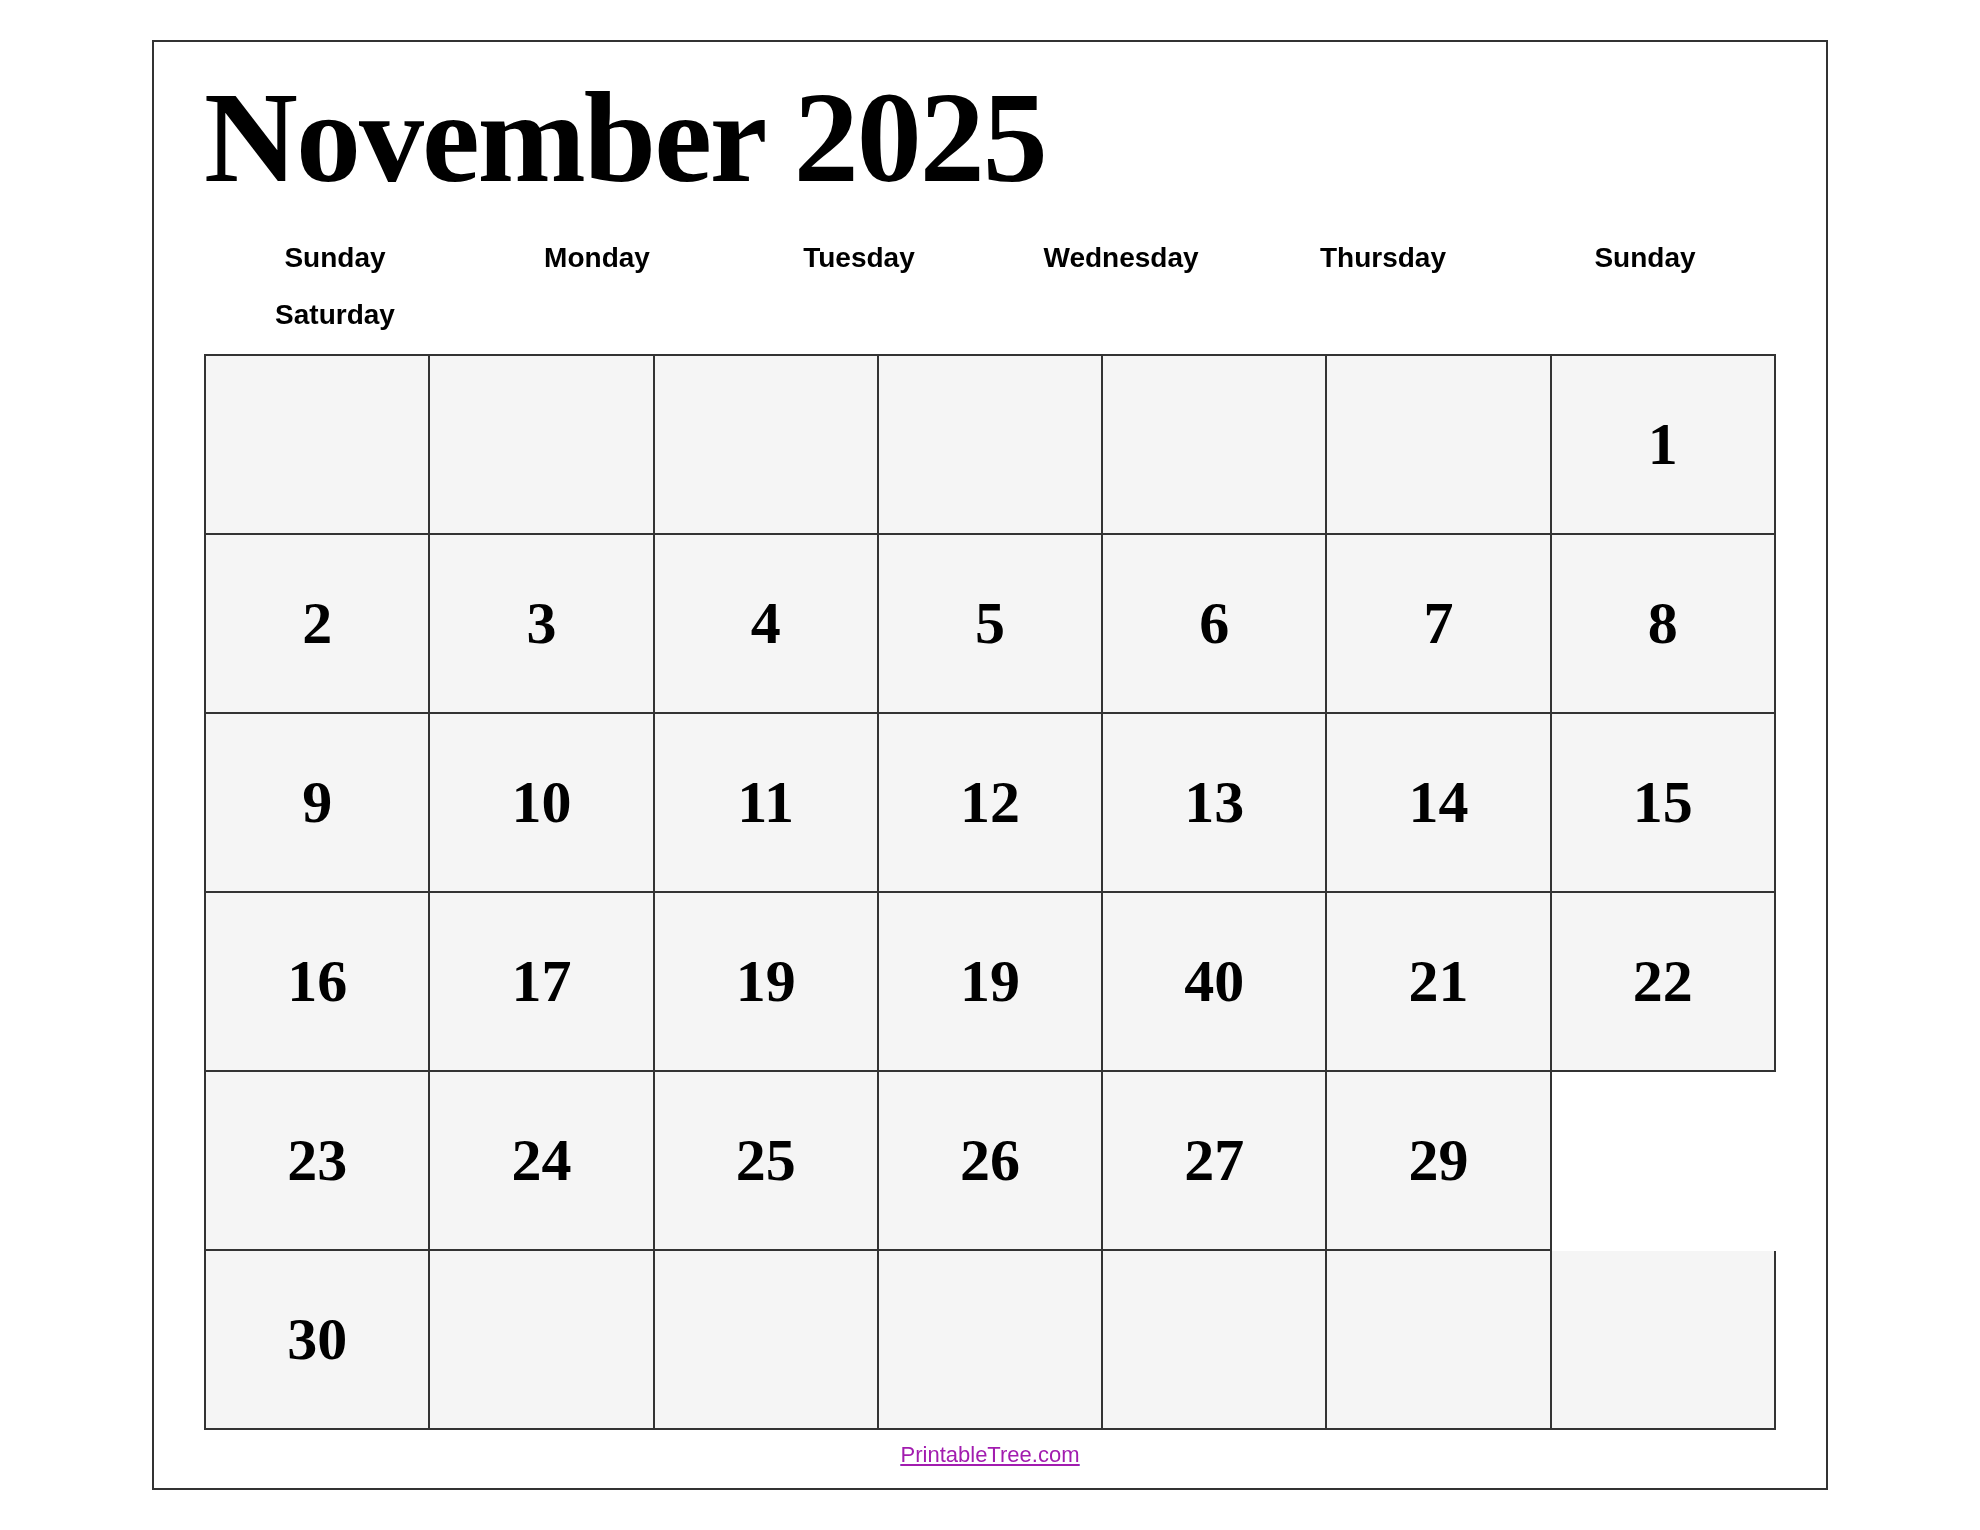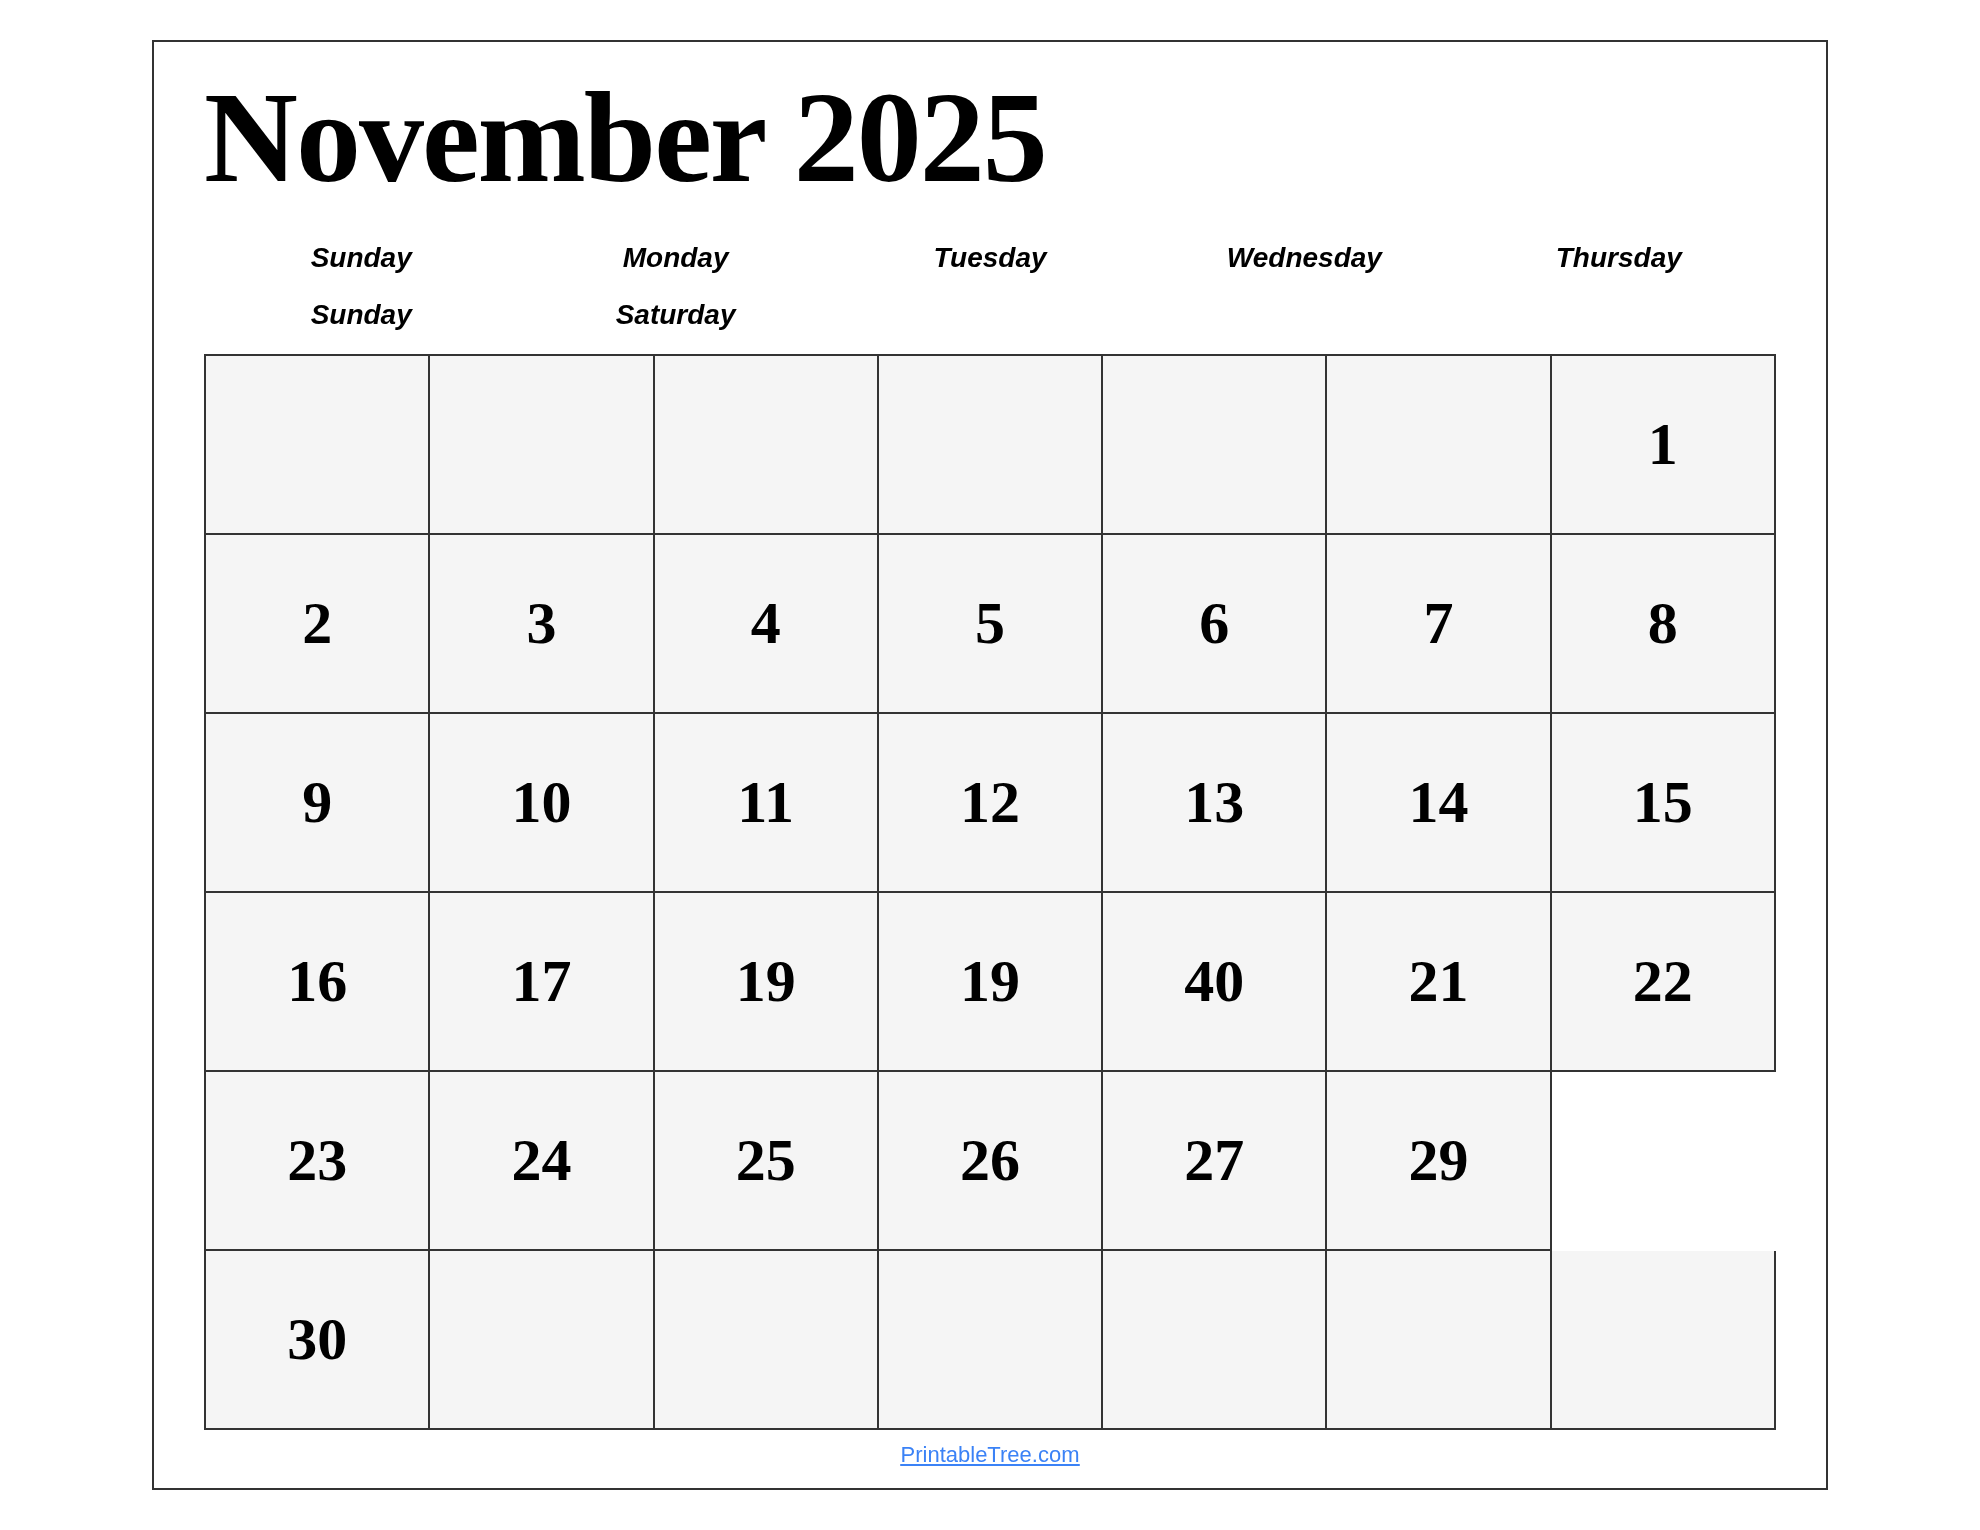--- a/index.html
+++ b/index.html
@@ -33,24 +33,23 @@
       font-weight: 900;
       font-family: 'Georgia', serif;
       letter-spacing: -2px;
       line-height: 1;
       margin-bottom: 30px;
       color: #000;
     }
 
     .day-headers {
       display: grid;
-      grid-template-columns: repeat(5, 1fr);
+      grid-template-columns: repeat(6, 1fr);
       margin-bottom: 8px;
       border: none;
-      font-style: italic;
     }
 
     .day-header {
       text-align: center;
       font-size: 28px;
       font-weight: bold;
       font-family: Arial, sans-serif;
       padding: 10px 0 15px 0;
       color: #000;
     }
@@ -168,15 +167,15 @@
       <div class="day-cell empty"></div>
       <div class="day-cell empty"></div>
       <div class="day-cell empty"></div>
       <div class="day-cell empty"></div>
       <div class="day-cell empty"></div>
       <div class="day-cell empty"></div>
     </div>
   </div>
 
   <div class="footer">
-    <a href="#" style="color: #3b82f6; text-decoration: underline; font-family: Arial, sans-serif; font-size: 22px;">PrintableTree.com</a>
+    <a href="#" style="color: #a21caf; text-decoration: underline; font-family: Arial, sans-serif; font-size: 22px;">PrintableTree.com</a>
   </div>
 </div>
 
 </body></html>

